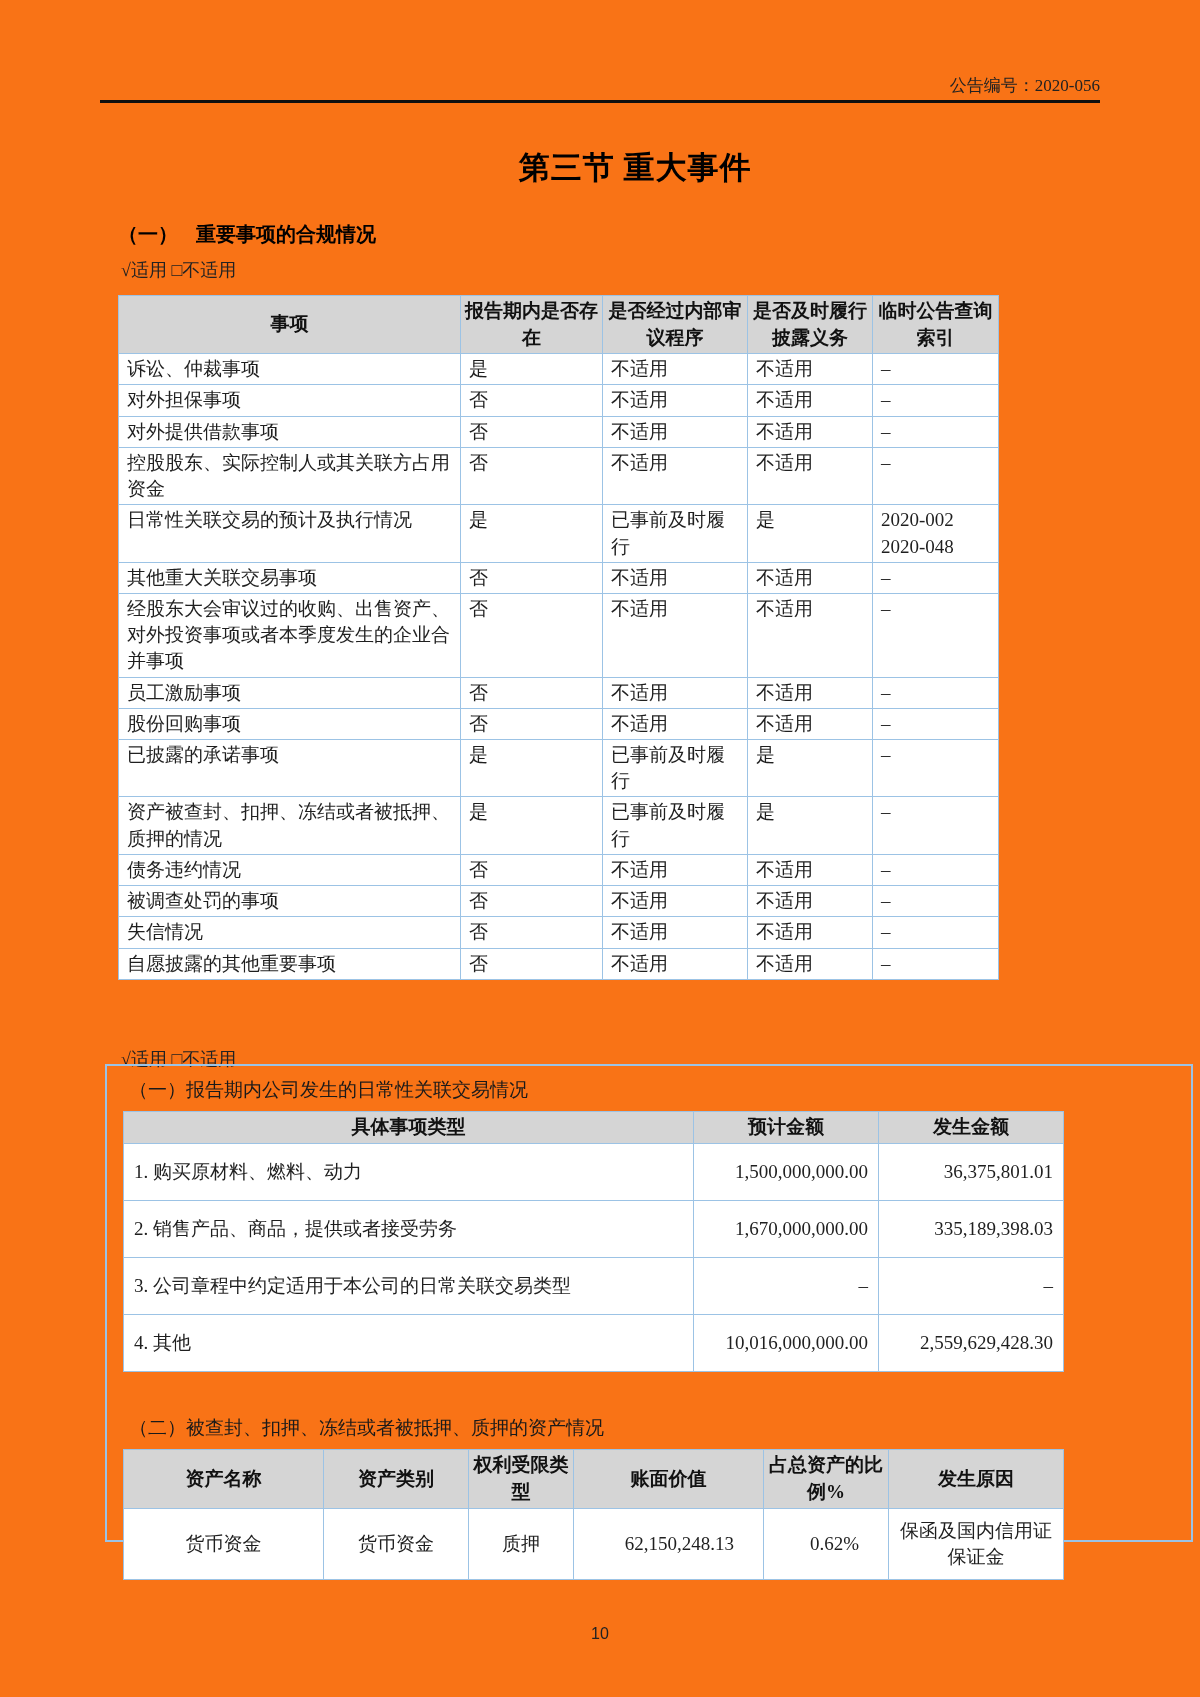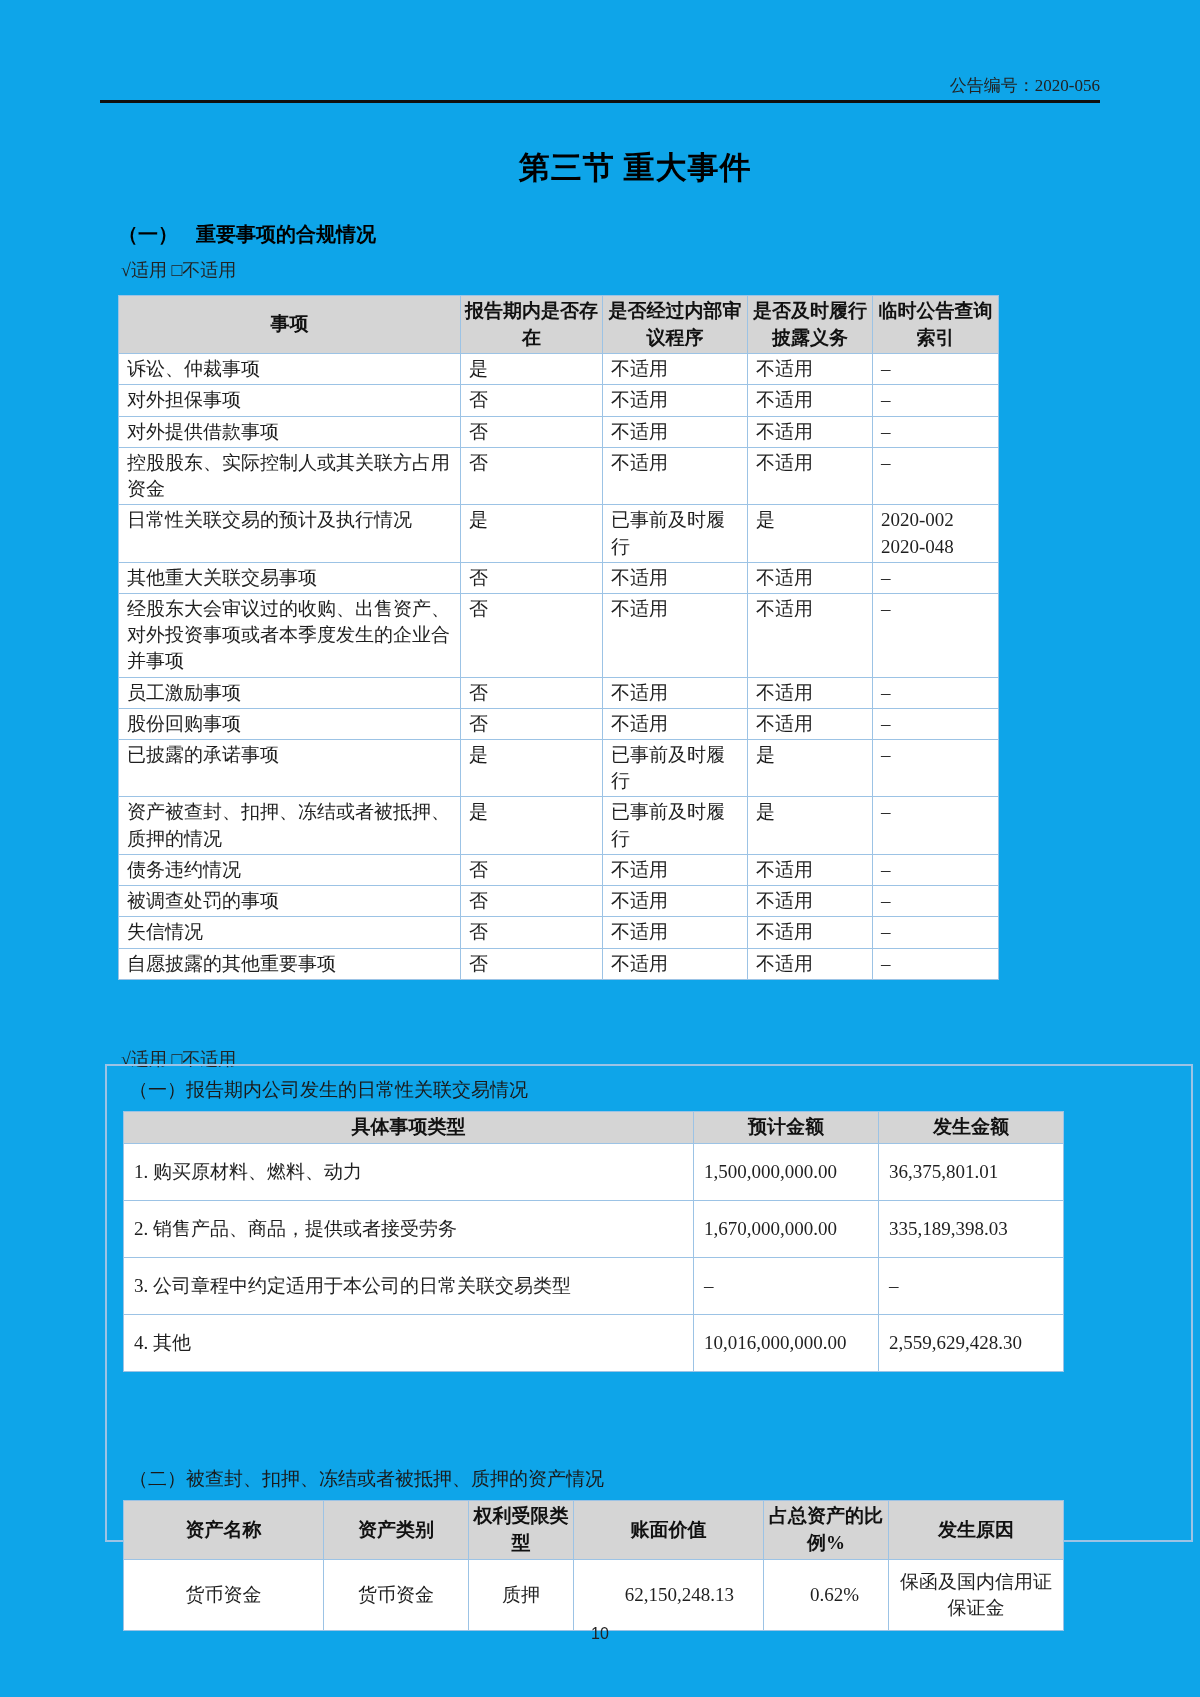--- a/index.html
+++ b/index.html
@@ -1,21 +1,21 @@
 <!DOCTYPE html>
 <html><head>
 <meta charset="utf-8">
 <style>
   html, body { margin: 0; padding: 0; background: #e8e8e8; }
   .page {
     position: relative;
     width: 1200px;
     height: 1697px;
     margin: 0 auto;
-    background: #0ea5e9;
+    background: #f97316;
     font-family: "Liberation Serif", "DejaVu Serif", serif;
     color: #1f1f1f;
     overflow: hidden;
   }
   .doc-number {
     position: absolute;
     top: 74px;
     right: 100px;
     font-size: 17px;
     color: #222;
@@ -105,28 +105,28 @@
     width: 1088px;
     height: 478px;
     border: 2px solid #9CC3E5;
     box-sizing: border-box;
   }
   .sub-title {
     font-size: 19px;
     color: #1a1a1a;
     margin: 11px 0 8px 22px;
   }
-  .sub-title.second { margin-top: 94px; }
+  .sub-title.second { margin-top: 43px; }
 
   
   .table2 { margin-left: 16px; width: 940px; }
   .table2 th { padding: 6px 4px; }
   .table2 td { padding: 15px 10px; vertical-align: middle; }
   .table2 td:nth-child(1) { text-align: left; }
-  .table2 td:nth-child(2), .table2 td:nth-child(3) { text-align: left; }
+  .table2 td:nth-child(2), .table2 td:nth-child(3) { text-align: right; }
 
   
   .table3 { margin-left: 16px; width: 940px; }
   .table3 th { padding: 3px 4px; }
   .table3 td { padding: 9px 8px; vertical-align: middle; text-align: center; }
   .table3 td:nth-child(4), .table3 td:nth-child(5) { text-align: right; padding-right: 29px; }
 
   .page-num {
     position: absolute;
     top: 1625px;

